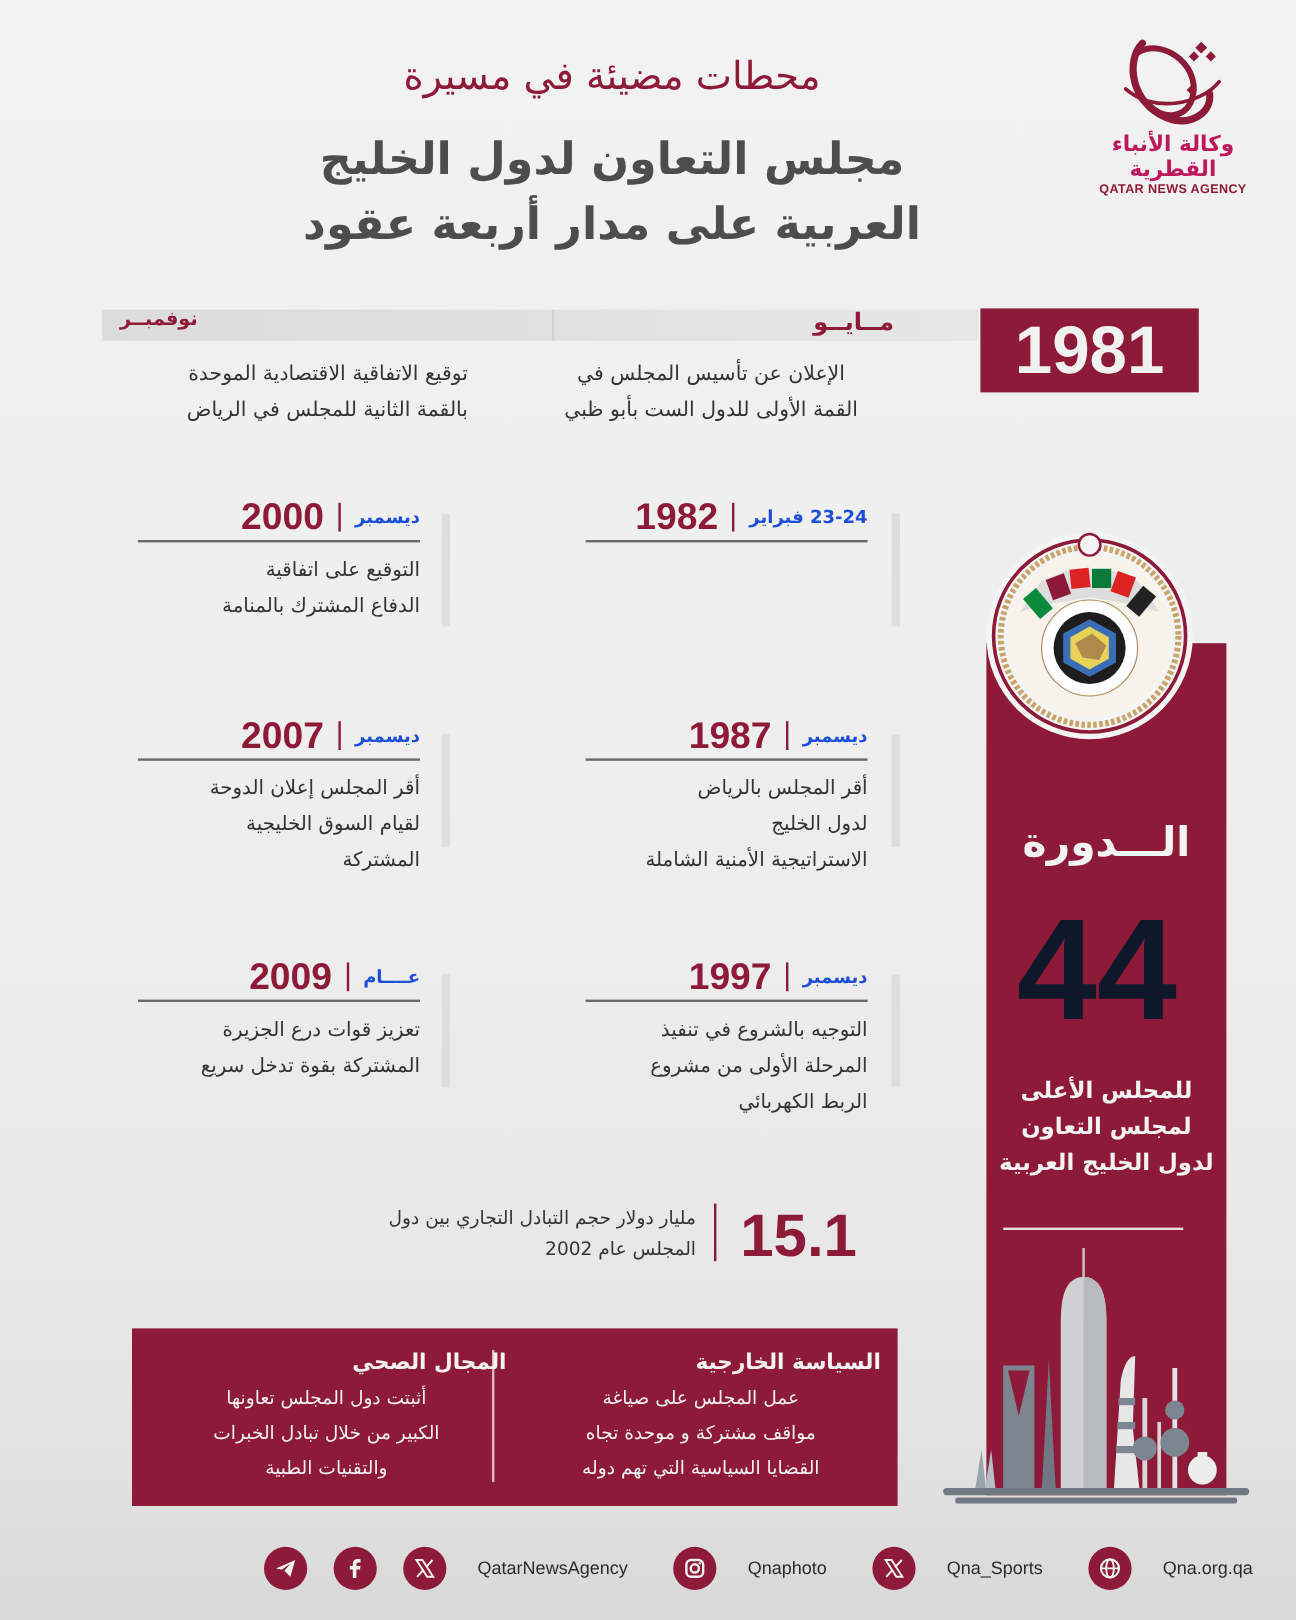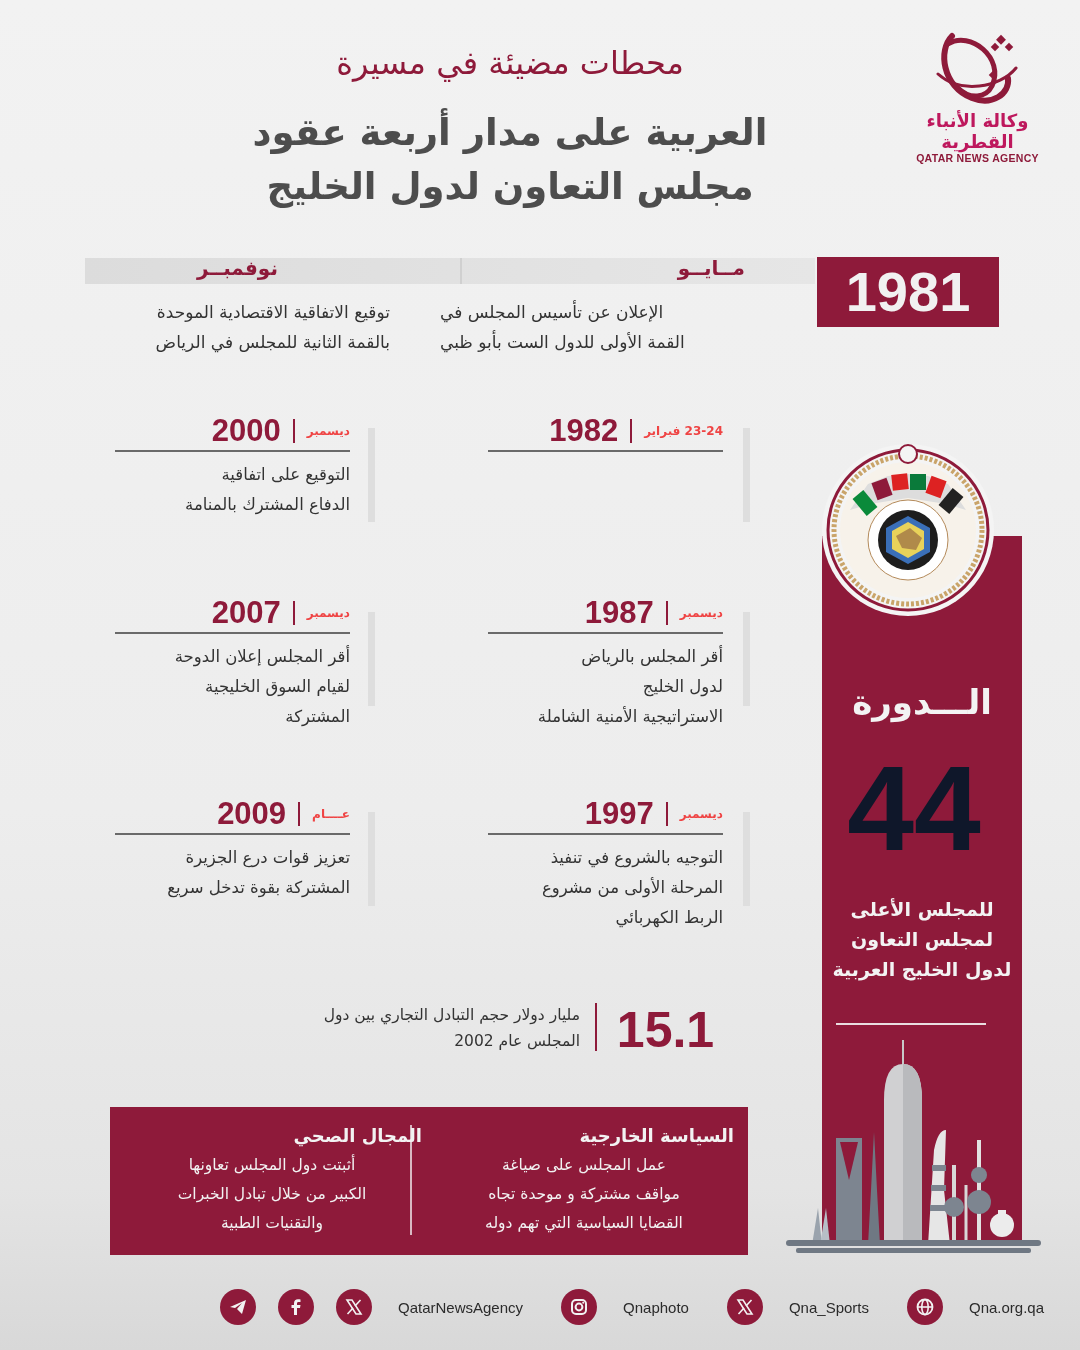--- a/index.html
+++ b/index.html
@@ -19,29 +19,29 @@
   .logo-ar { font-size: 18px; color: #be185d; font-weight: bold; direction: rtl; margin-top: 0px; }
   .logo-en { font-family: "Liberation Sans", sans-serif; font-size: 10.5px; color: #8e1a3a; font-weight: bold; letter-spacing: 0.3px; }
 
   .title-1 { left: 200px; width: 620px; top: 44px; text-align: center; font-size: 32px; font-weight: normal; color: #8e1a3a; }
   .title-2 { left: 200px; width: 620px; top: 106px; text-align: center; font-size: 37px; font-weight: bold; color: #4d4d4d; line-height: 54px; }
 
   
   .bar-1981 { left: 85px; top: 258px; width: 730px; height: 26px; background: linear-gradient(90deg, #dcdcdc, #e6e6e6); }
   .bar-sep { left: 460px; top: 258px; width: 2px; height: 26px; background: #d0d0d0; }
   .month-may { left: 480px; width: 265px; top: 256px; font-size: 20px; font-weight: bold; color: #8e1a3a; text-align: right; letter-spacing: 4px; }
-  .month-nov { left: 100px; width: 275px; top: 256px; font-size: 20px; font-weight: bold; color: #8e1a3a; text-align: center; letter-spacing: 2px; }
+  .month-nov { left: 100px; width: 275px; top: 256px; font-size: 16px; font-weight: bold; color: #8e1a3a; text-align: left; letter-spacing: 2px; }
   .year-box { left: 817px; top: 257px; width: 182px; height: 70px; background: #8e1a3a; color: #f1f1f1; font-family: "Liberation Sans", sans-serif; font-size: 56px; font-weight: bold; text-align: center; line-height: 70px; direction: ltr; }
-  .desc-may { left: 440px; width: 305px; top: 297px; font-size: 17px; line-height: 30px; color: #333; text-align: left; }
+  .desc-may { left: 440px; width: 305px; top: 297px; font-size: 17px; line-height: 30px; color: #333; text-align: center; }
   .desc-nov { left: 85px; width: 305px; top: 297px; font-size: 17px; line-height: 30px; color: #333; text-align: right; }
 
   
   .cell { position: absolute; width: 235px; }
   .cell-head { display: flex; align-items: center; justify-content: flex-start; direction: rtl; height: 40px; border-bottom: 2px solid #6a6a6a; }
-  .cell-month { font-size: 12px; font-weight: bold; color: #ef4444; margin-left: 12px; white-space: nowrap; }
+  .cell-month { font-size: 15px; font-weight: bold; color: #1d4ed8; margin-left: 12px; white-space: nowrap; }
   .cell-divider { width: 2px; height: 24px; background: #8e1a3a; margin-left: 12px; }
   .cell-year { font-family: "Liberation Sans", sans-serif; font-size: 31px; font-weight: bold; color: #8e1a3a; direction: ltr; }
   .cell-desc { font-size: 16.5px; line-height: 30px; color: #333; text-align: right; margin-top: 8px; }
   .vline { position: absolute; width: 7px; height: 94px; background: #dedede; }
 
   
   .trade-num { left: 608px; top: 995px; width: 115px; font-family: "Liberation Sans", sans-serif; font-size: 50px; font-weight: bold; color: #8e1a3a; direction: ltr; text-align: center; line-height: 70px; }
   .trade-sep { left: 595px; top: 1003px; width: 2px; height: 48px; background: #8e1a3a; }
   .trade-desc { left: 245px; width: 335px; top: 1002px; font-size: 15.5px; line-height: 26px; color: #333; text-align: right; }
 
@@ -78,22 +78,22 @@
     <rect x="76" y="16" width="6" height="6" fill="#8e1a3a" transform="rotate(45 79 19)"></rect>
     <rect x="62" y="16" width="6" height="6" fill="#8e1a3a" transform="rotate(45 65 19)"></rect>
     <rect x="60" y="44" width="6" height="6" fill="#8e1a3a" transform="rotate(45 63 47)"></rect>
   </svg>
   <div class="logo-ar">وكالة الأنباء القطرية</div>
   <div class="logo-en">QATAR NEWS AGENCY</div>
 </div>
 
 <div class="abs title-1">محطات مضيئة في مسيرة</div>
 <div class="abs title-2">
+  <div>مجلس التعاون لدول الخليج</div>
   <div>العربية على مدار أربعة عقود</div>
-  <div>مجلس التعاون لدول الخليج</div>
 </div>
 
 <div class="abs bar-1981"></div>
 <div class="abs bar-sep"></div>
 <div class="abs month-may">مــايــو</div>
 <div class="abs month-nov">نوفمبــر</div>
 <div class="abs year-box">1981</div>
 <div class="abs desc-may">
   <div>الإعلان عن تأسيس المجلس في</div>
   <div>القمة الأولى للدول الست بأبو ظبي</div>

